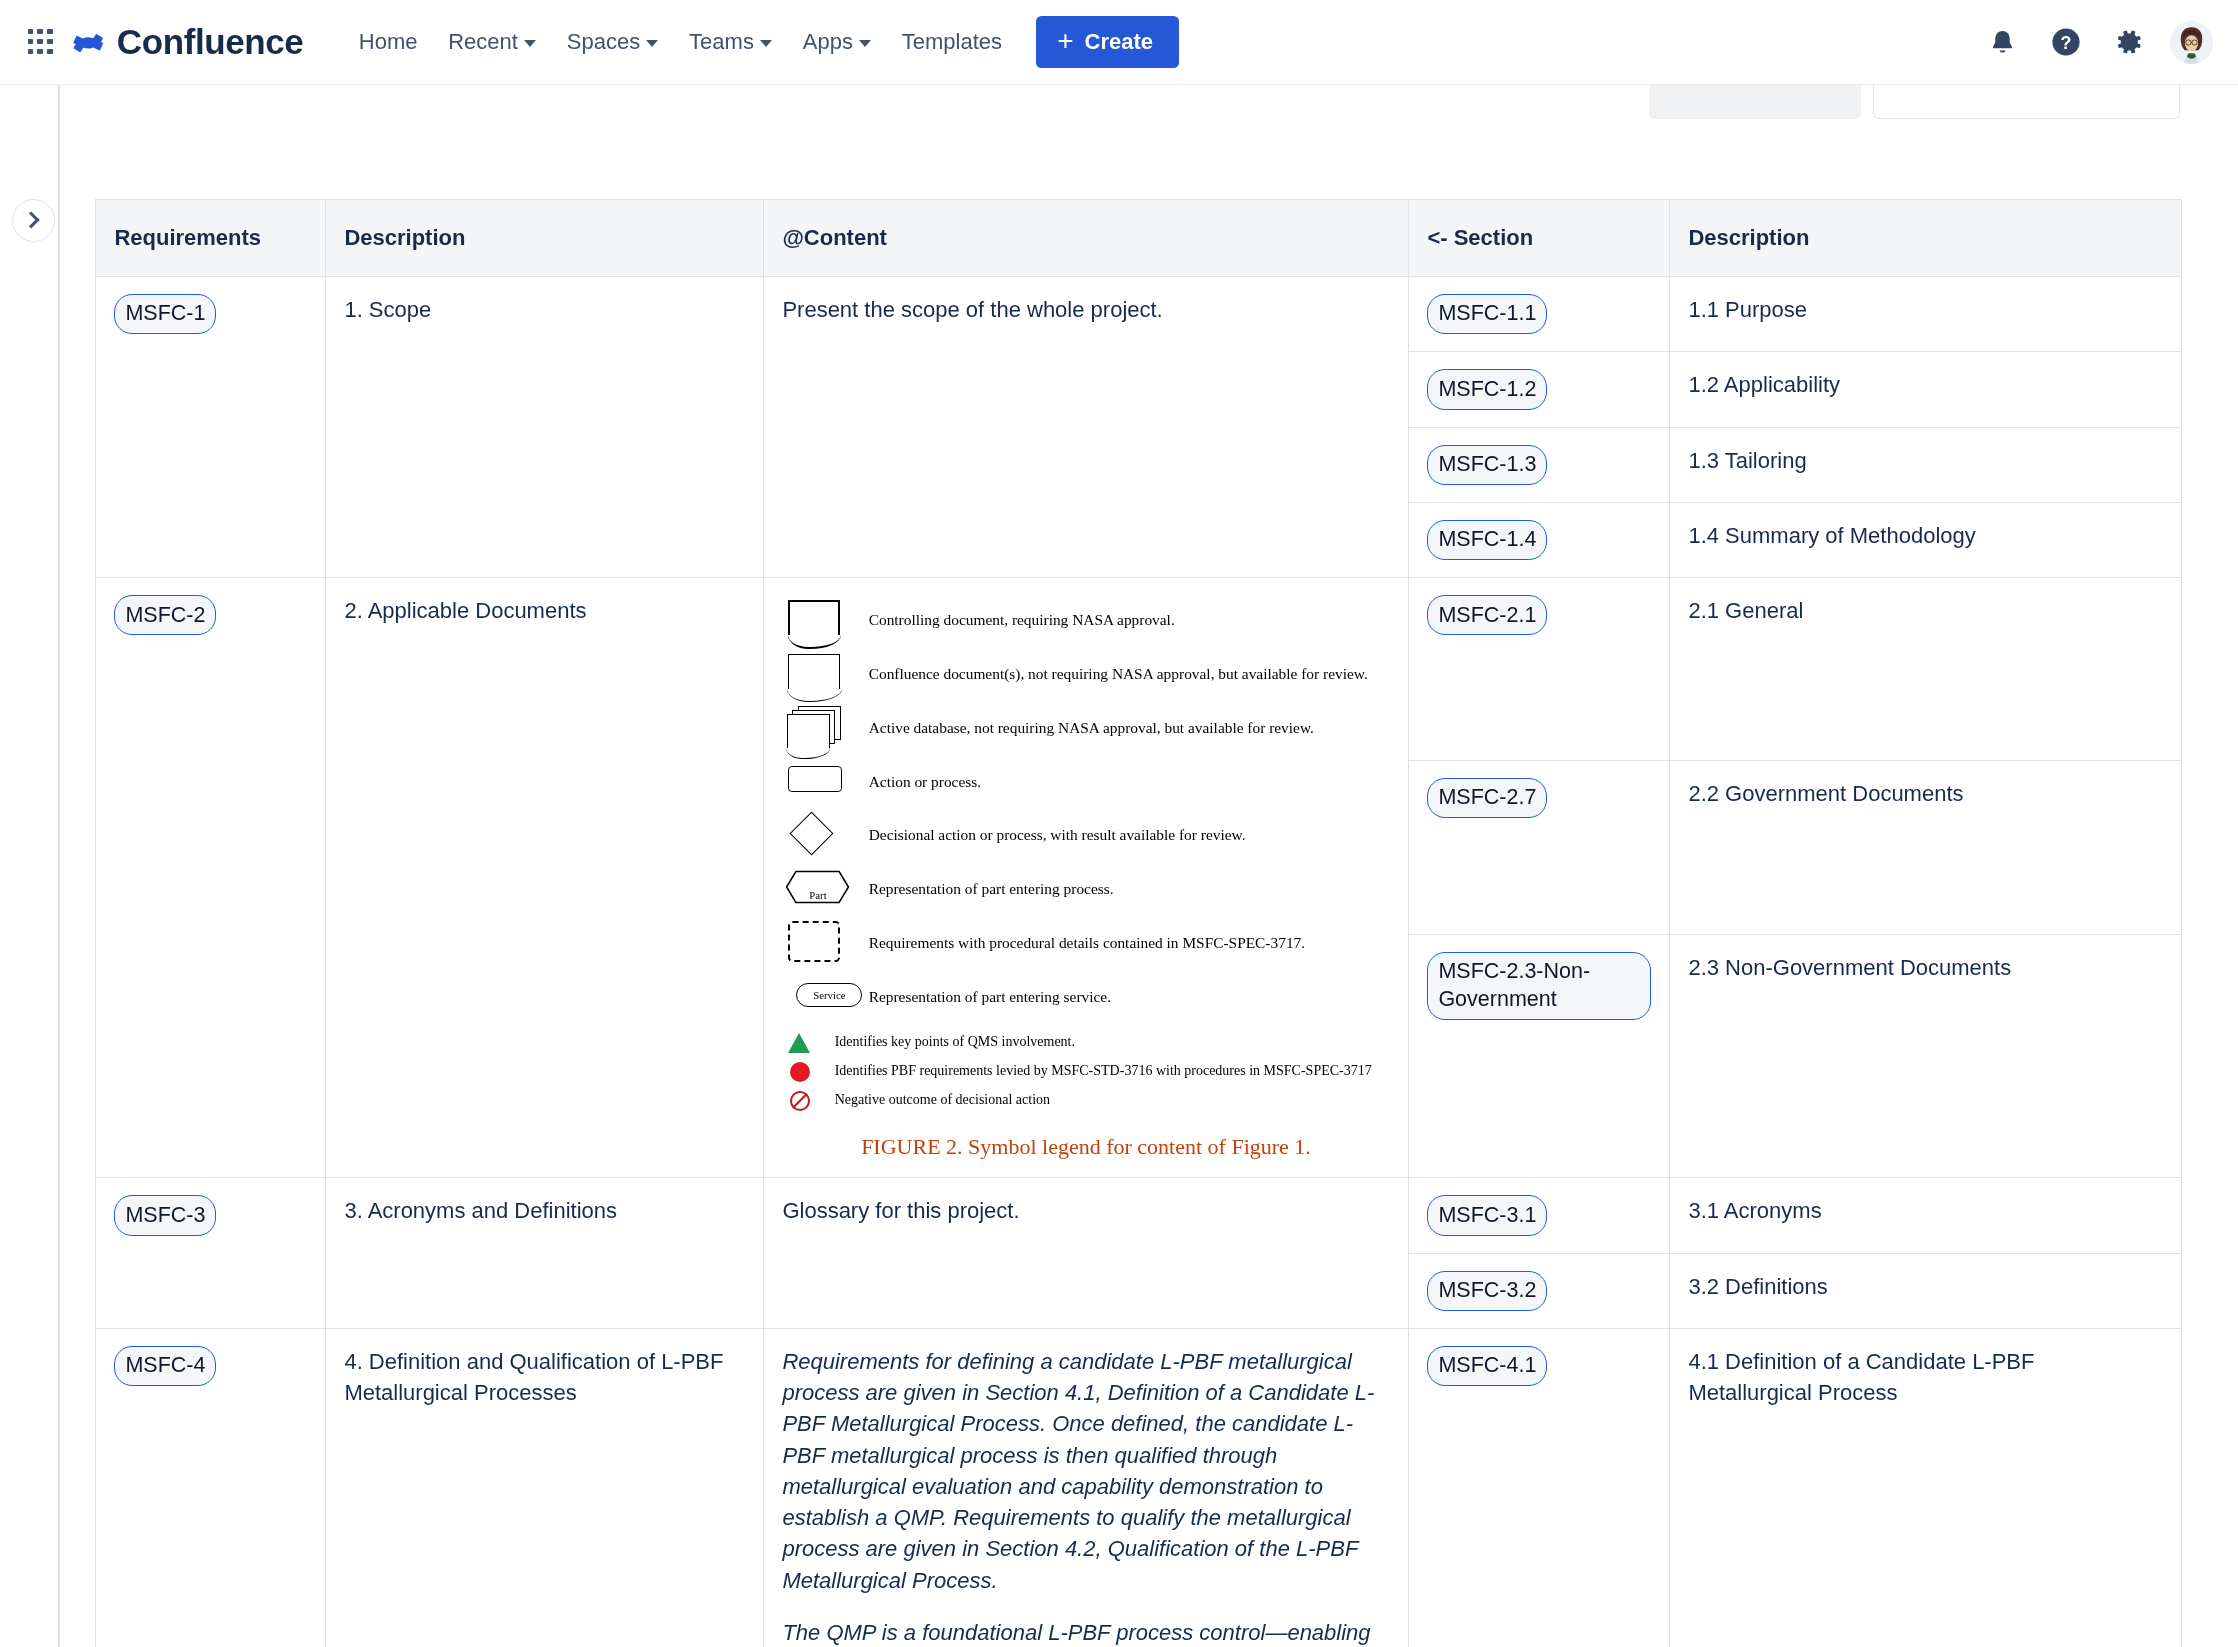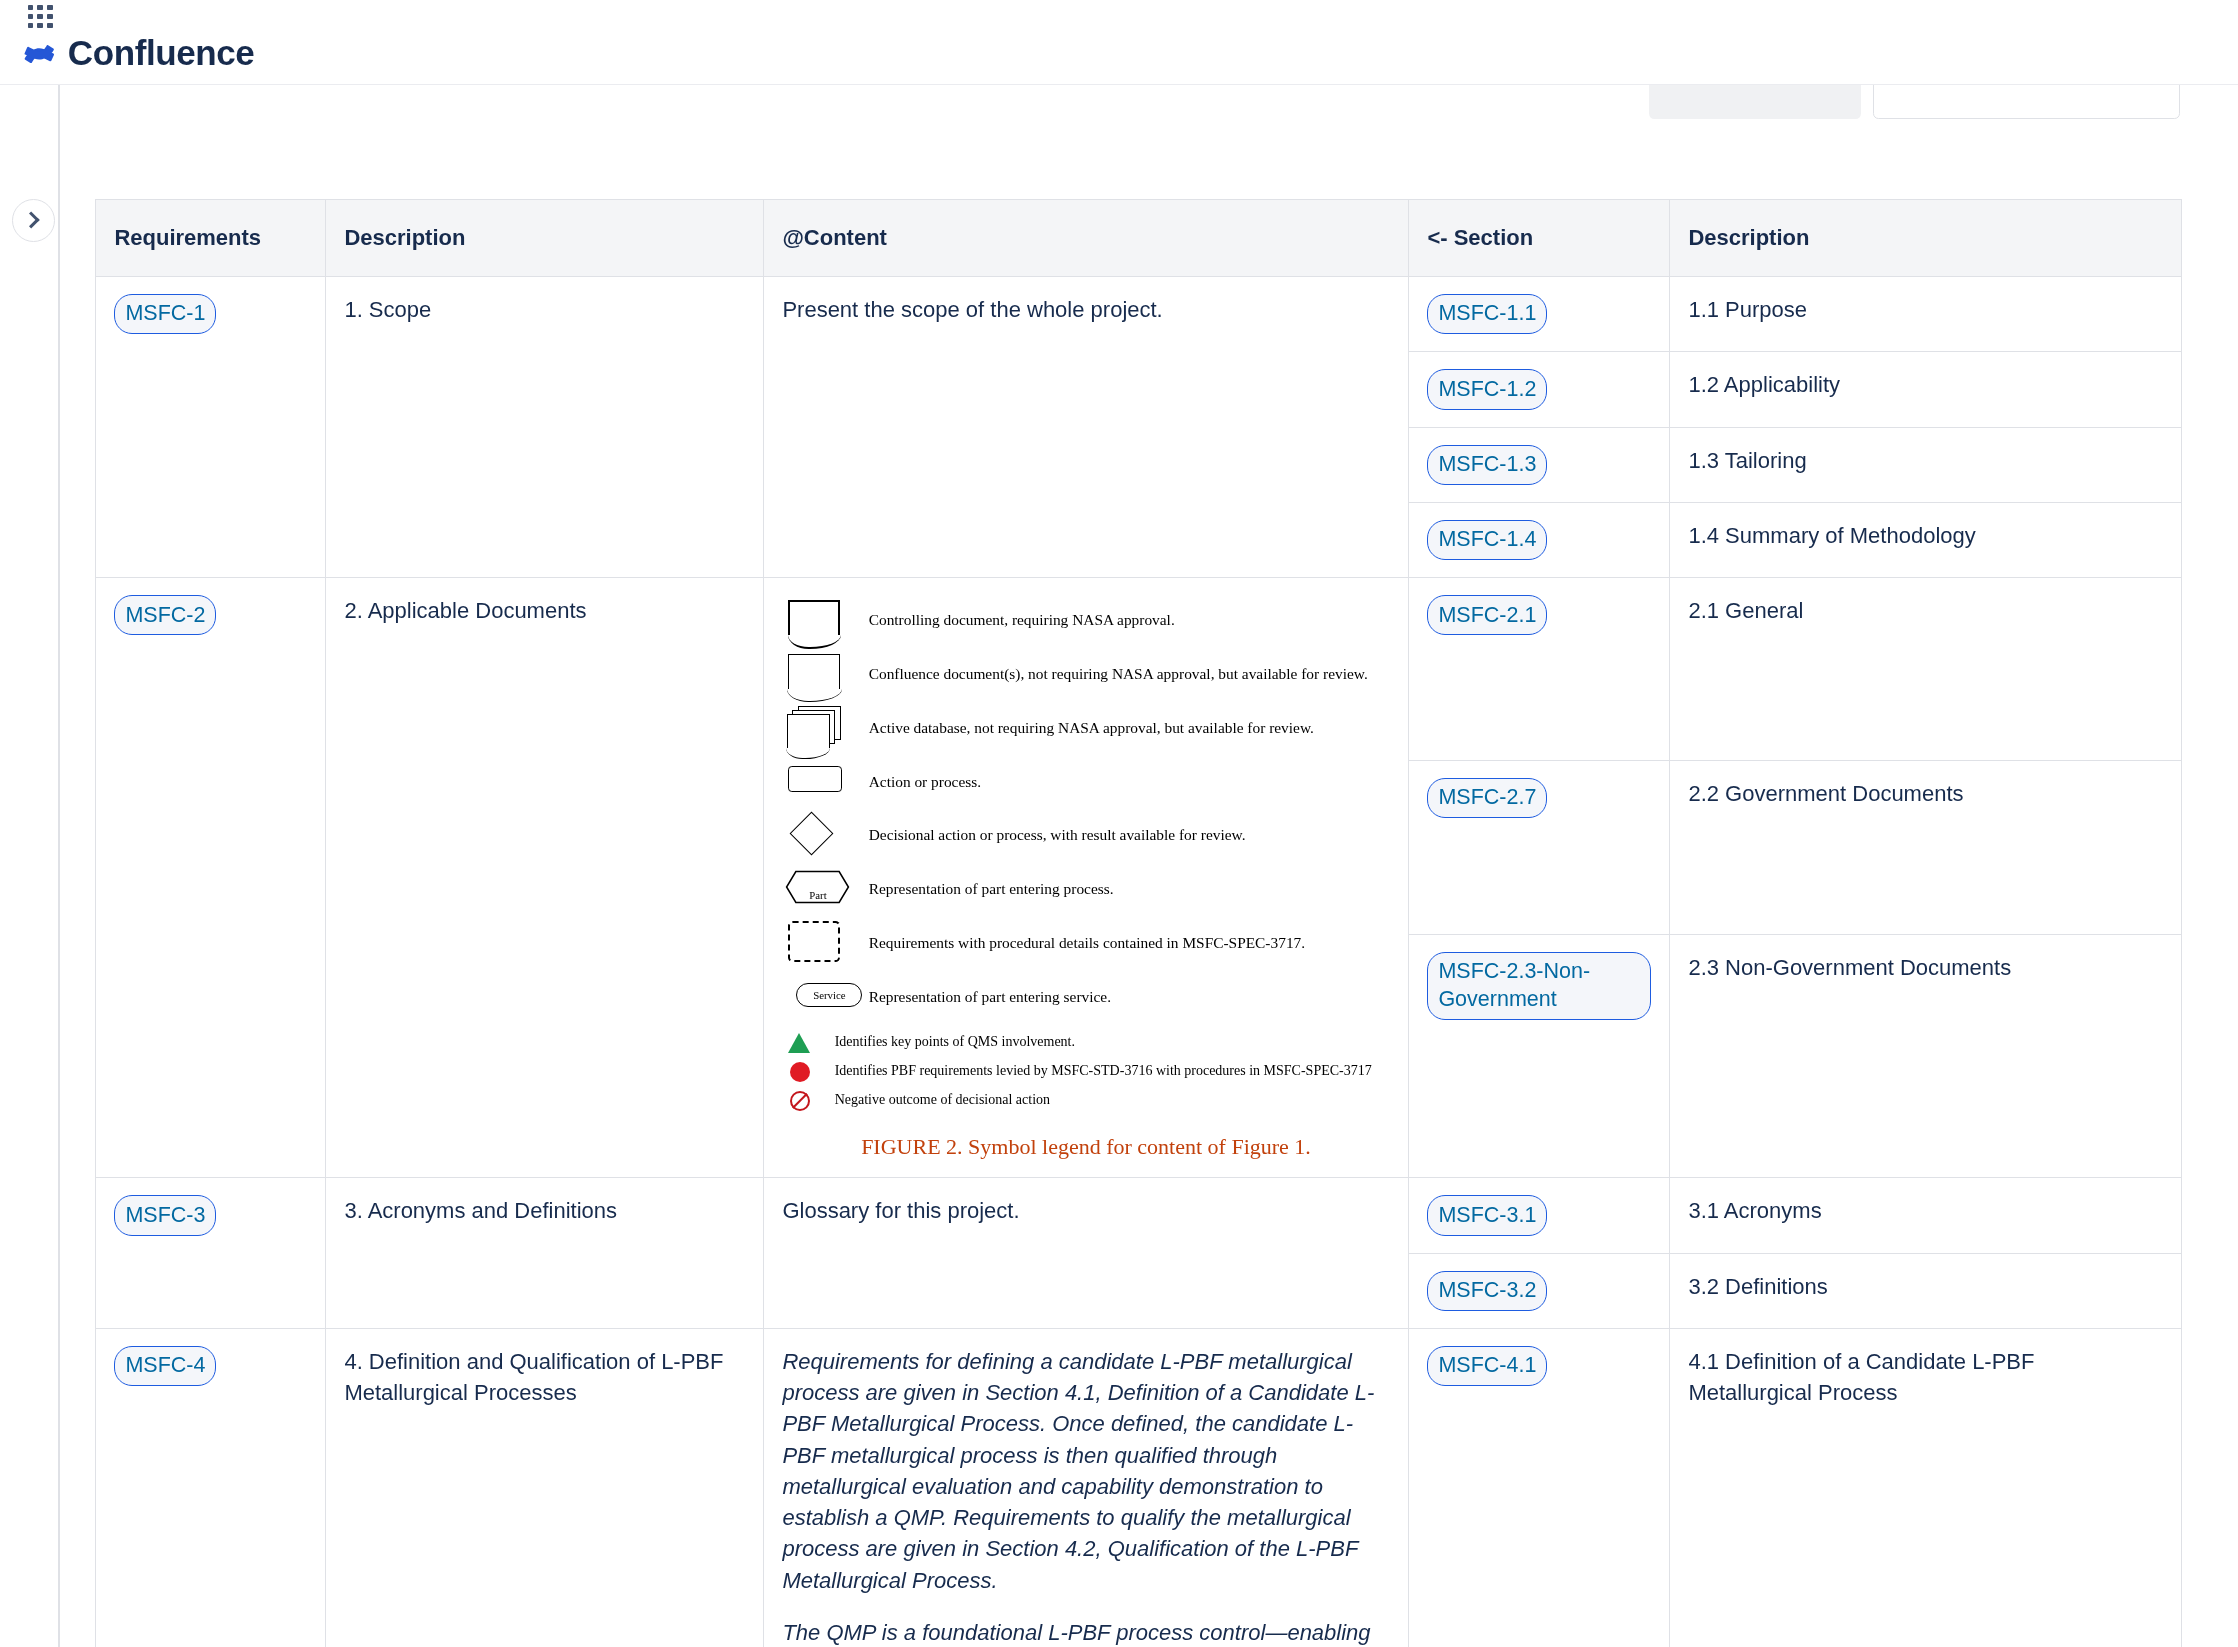--- a/index.html
+++ b/index.html
@@ -11,23 +11,23 @@
     overflow: hidden;
   }
 
   
   .topnav {
     position: relative;
     height: 85px;
     background: #ffffff;
     border-bottom: 1.5px solid #ebecf0;
     display: flex;
+    align-items: center;
     padding: 0 26px 0 23px;
     gap: 0;
-    flex-direction: column;
   }
   .appswitcher {
     width: 35px; height: 35px;
     display: grid;
     grid-template-columns: repeat(3, 1fr);
     grid-template-rows: repeat(3, 1fr);
     gap: 3.8px;
     padding: 4.6px;
     margin-right: 14px;
     cursor: pointer;
@@ -209,21 +209,21 @@
   .cell-text.italic { font-style: italic; }
   .cell-text p { margin: 0 0 21.5px 0; }
   .cell-text p:last-child { margin-bottom: 0; }
 
   
   .key-badge {
     display: inline-block;
     border: 1.5px solid #1e5ce0;
     border-radius: 18px;
     background: #f4f6fa;
-    color: #0369a1;
+    color: #0f172a;
     font-size: 21.5px;
     line-height: 1.28;
     padding: 5.4px 10px;
     cursor: pointer;
     max-width: 100%;
     word-break: break-word;
     font-family: "Liberation Sans", sans-serif;
   }
 
   

